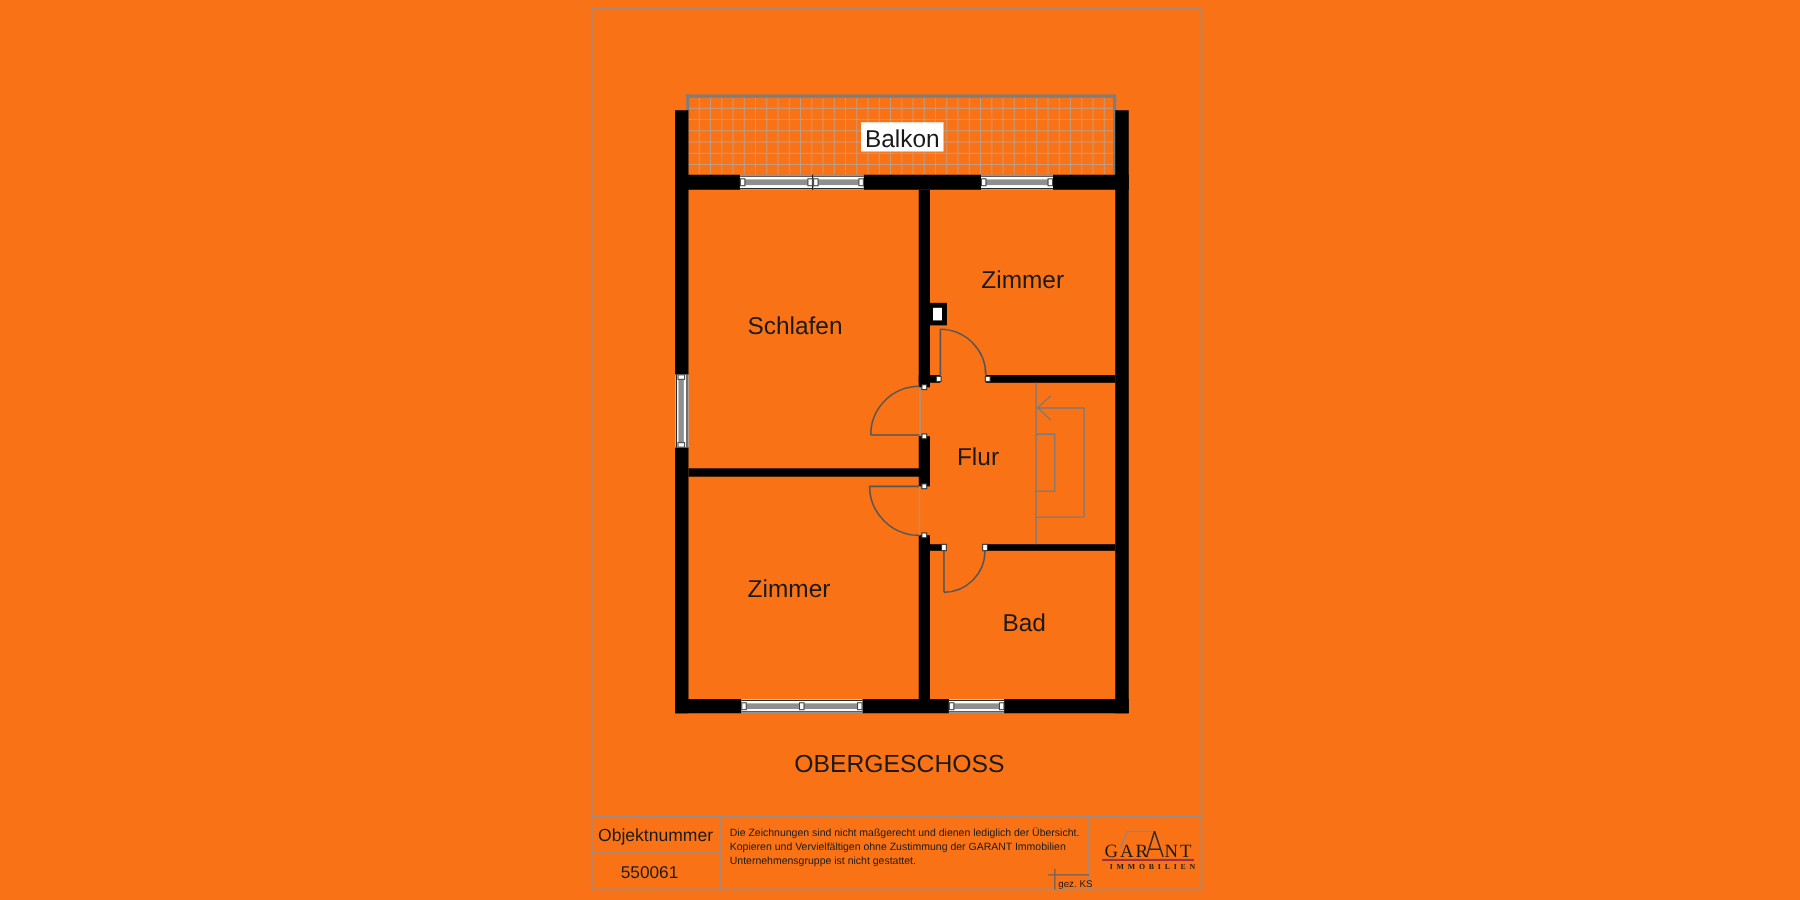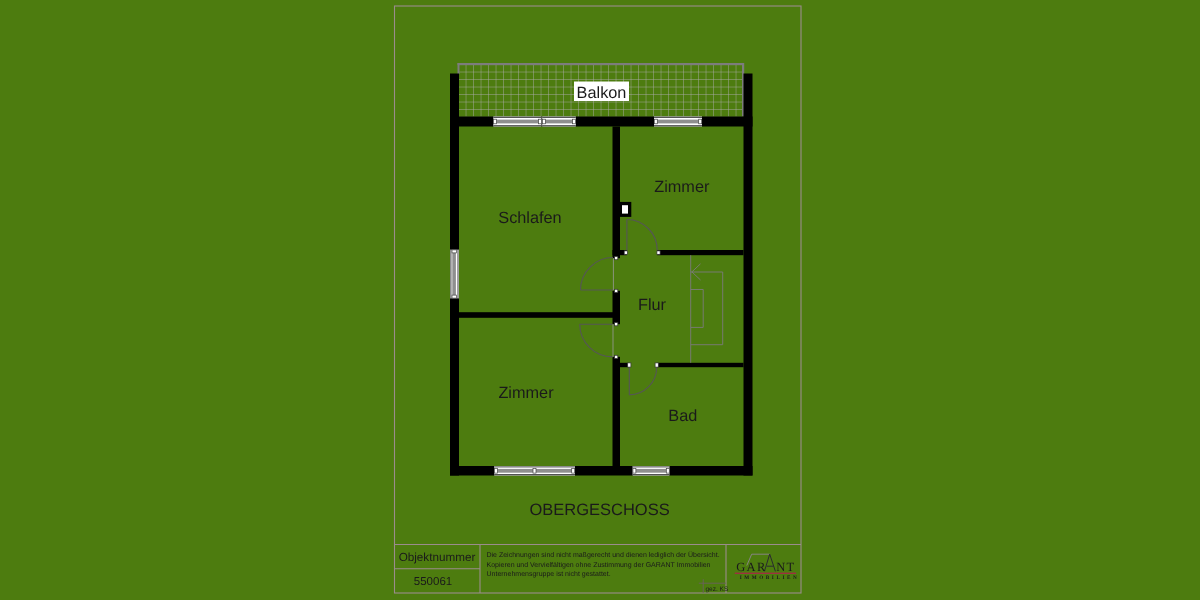--- a/index.html
+++ b/index.html
@@ -1,16 +1,16 @@
 <!DOCTYPE html>
 <html><head>
 <meta charset="utf-8">
 <style>
 html,body{margin:0;padding:0;background:#ffffff;}
-#page{position:relative;width:1200px;height:600px;background:#4d7c0f;overflow:hidden;}
+#page{position:relative;width:1200px;height:600px;background:#f97316;overflow:hidden;}
 svg{display:block;}
 text{font-family:"Liberation Sans",sans-serif;fill:#1a1a1a;text-rendering:geometricPrecision;filter:grayscale(1);}
 .serif{font-family:"Liberation Serif",serif;}
 </style>
 </head>
 <body>
 
 <div id="page">
 <svg width="1200" height="600" viewBox="0 0 1200 600">
 <defs>

